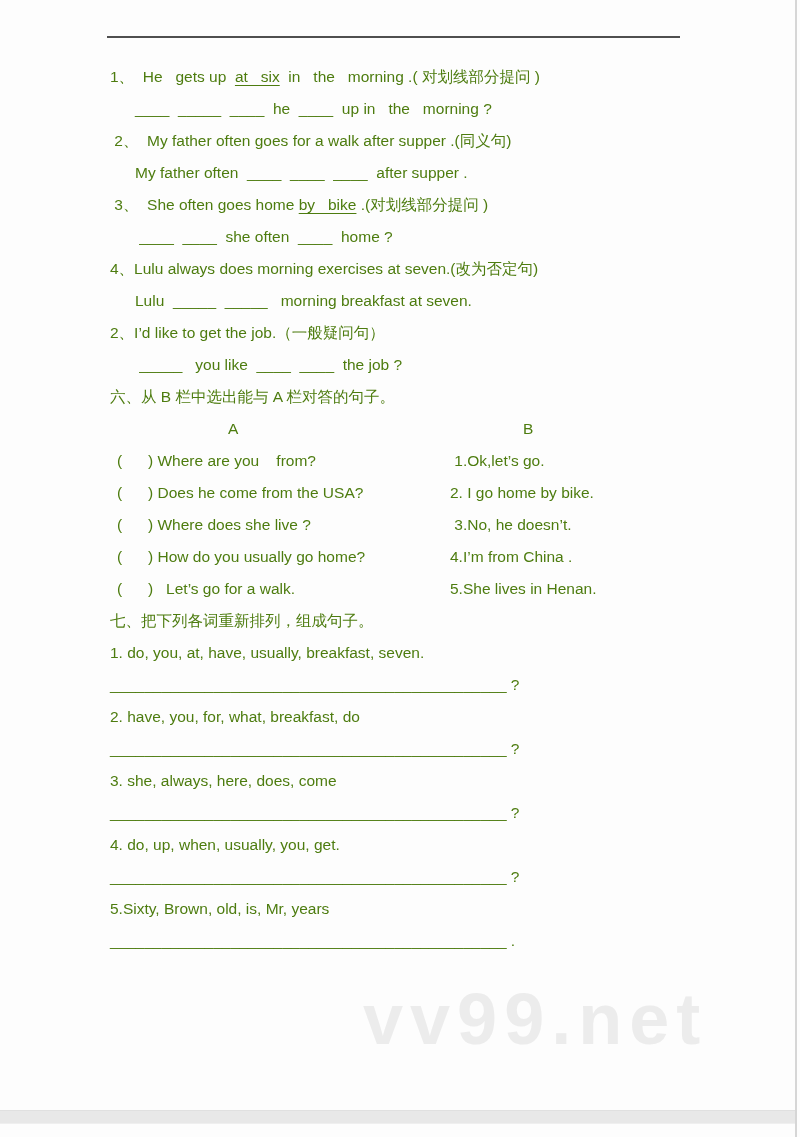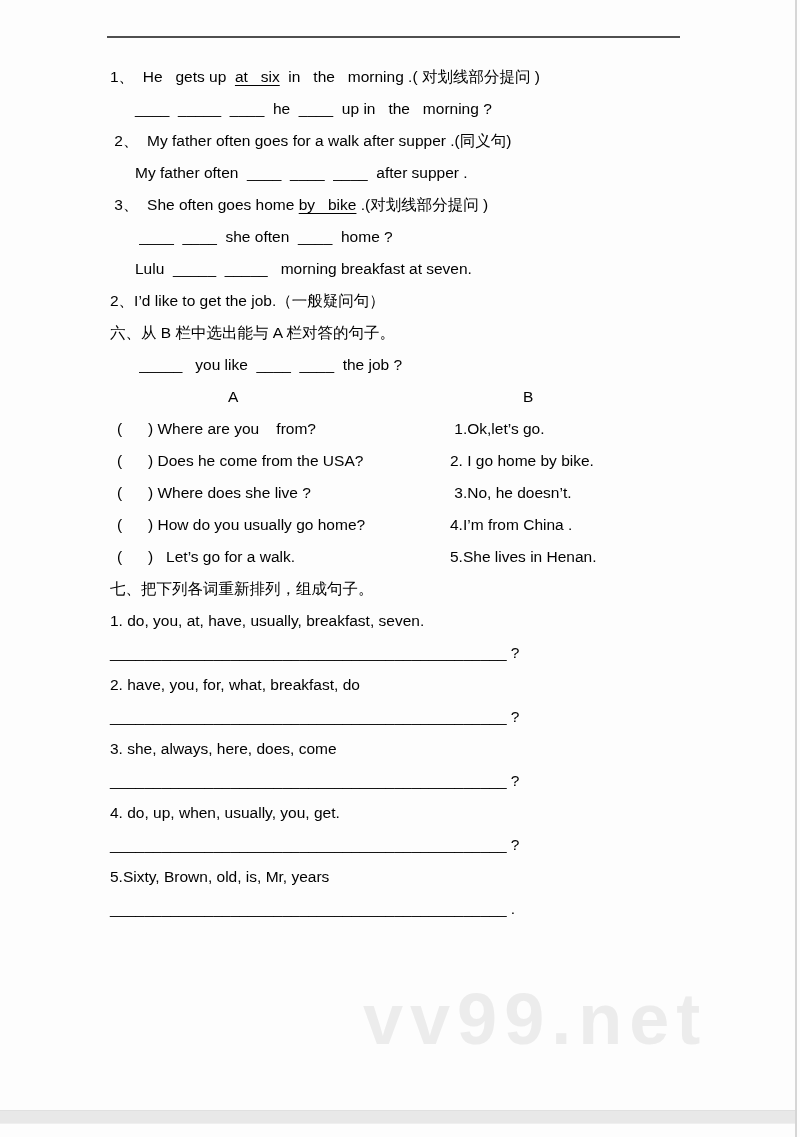--- a/index.html
+++ b/index.html
@@ -18,21 +18,21 @@
     position: absolute;
     left: 107px; top: 36px;
     width: 573px; height: 2px;
     background: #4f4f4f;
   }
   .content {
     position: absolute;
     left: 110px; top: 61px;
     width: 620px;
     font-size: 15.5px;
-    color: #000000;
+    color: #4d7c0f;
   }
   .line {
     height: 32px;
     line-height: 32px;
     white-space: pre;
     position: relative;
   }
   .ans { padding-left: 25px; }
   .u { text-decoration: underline; text-underline-offset: 3px; }
   .ab-row .a-h { display: inline-block; padding-left: 118px; }
@@ -75,26 +75,27 @@
 
     <div class="line"><span>1、  He   gets up  </span><span class="u">at   six</span><span>  in   the   morning .( 对划线部分提问 )</span></div>
     <div class="line ans">____  _____  ____  he  ____  up in   the   morning ?</div>
 
     <div class="line"><span> 2、  My father often goes for a walk after supper .(同义句)</span><span class="u"></span><span></span></div>
     <div class="line ans">My father often  ____  ____  ____  after supper .</div>
 
     <div class="line"><span> 3、  She often goes home </span><span class="u">by   bike</span><span> .(对划线部分提问 )</span></div>
     <div class="line ans"> ____  ____  she often  ____  home ?</div>
 
+    <div class="line"><span>4、Lulu always does morning exercises at seven.(改为否定句)</span><span class="u"></span><span></span></div>
     <div class="line ans">Lulu  _____  _____   morning breakfast at seven.</div>
 
     <div class="line"><span>2、I’d like to get the job.（一般疑问句）</span><span class="u"></span><span></span></div>
+    <div class="line ans"> _____   you like  ____  ____  the job ?</div>
+
     <div class="line">六、从 B 栏中选出能与 A 栏对答的句子。</div>
-
-    <div class="line ans"> _____   you like  ____  ____  the job ?</div>
 
     <div class="line ab-row"><span class="a-h">A</span><span class="b-h">B</span></div>
 
     <div class="line match-row"><span class="a">(      ) Where are you    from?</span><span class="b"> 1.Ok,let’s go.</span></div>
     <div class="line match-row"><span class="a">(      ) Does he come from the USA?</span><span class="b">2. I go home by bike.</span></div>
     <div class="line match-row"><span class="a">(      ) Where does she live ?</span><span class="b"> 3.No, he doesn’t.</span></div>
     <div class="line match-row"><span class="a">(      ) How do you usually go home?</span><span class="b">4.I’m from China .</span></div>
     <div class="line match-row"><span class="a">(      )   Let’s go for a walk.</span><span class="b">5.She lives in Henan.</span></div>
 
     <div class="line">七、把下列各词重新排列，组成句子。</div>

